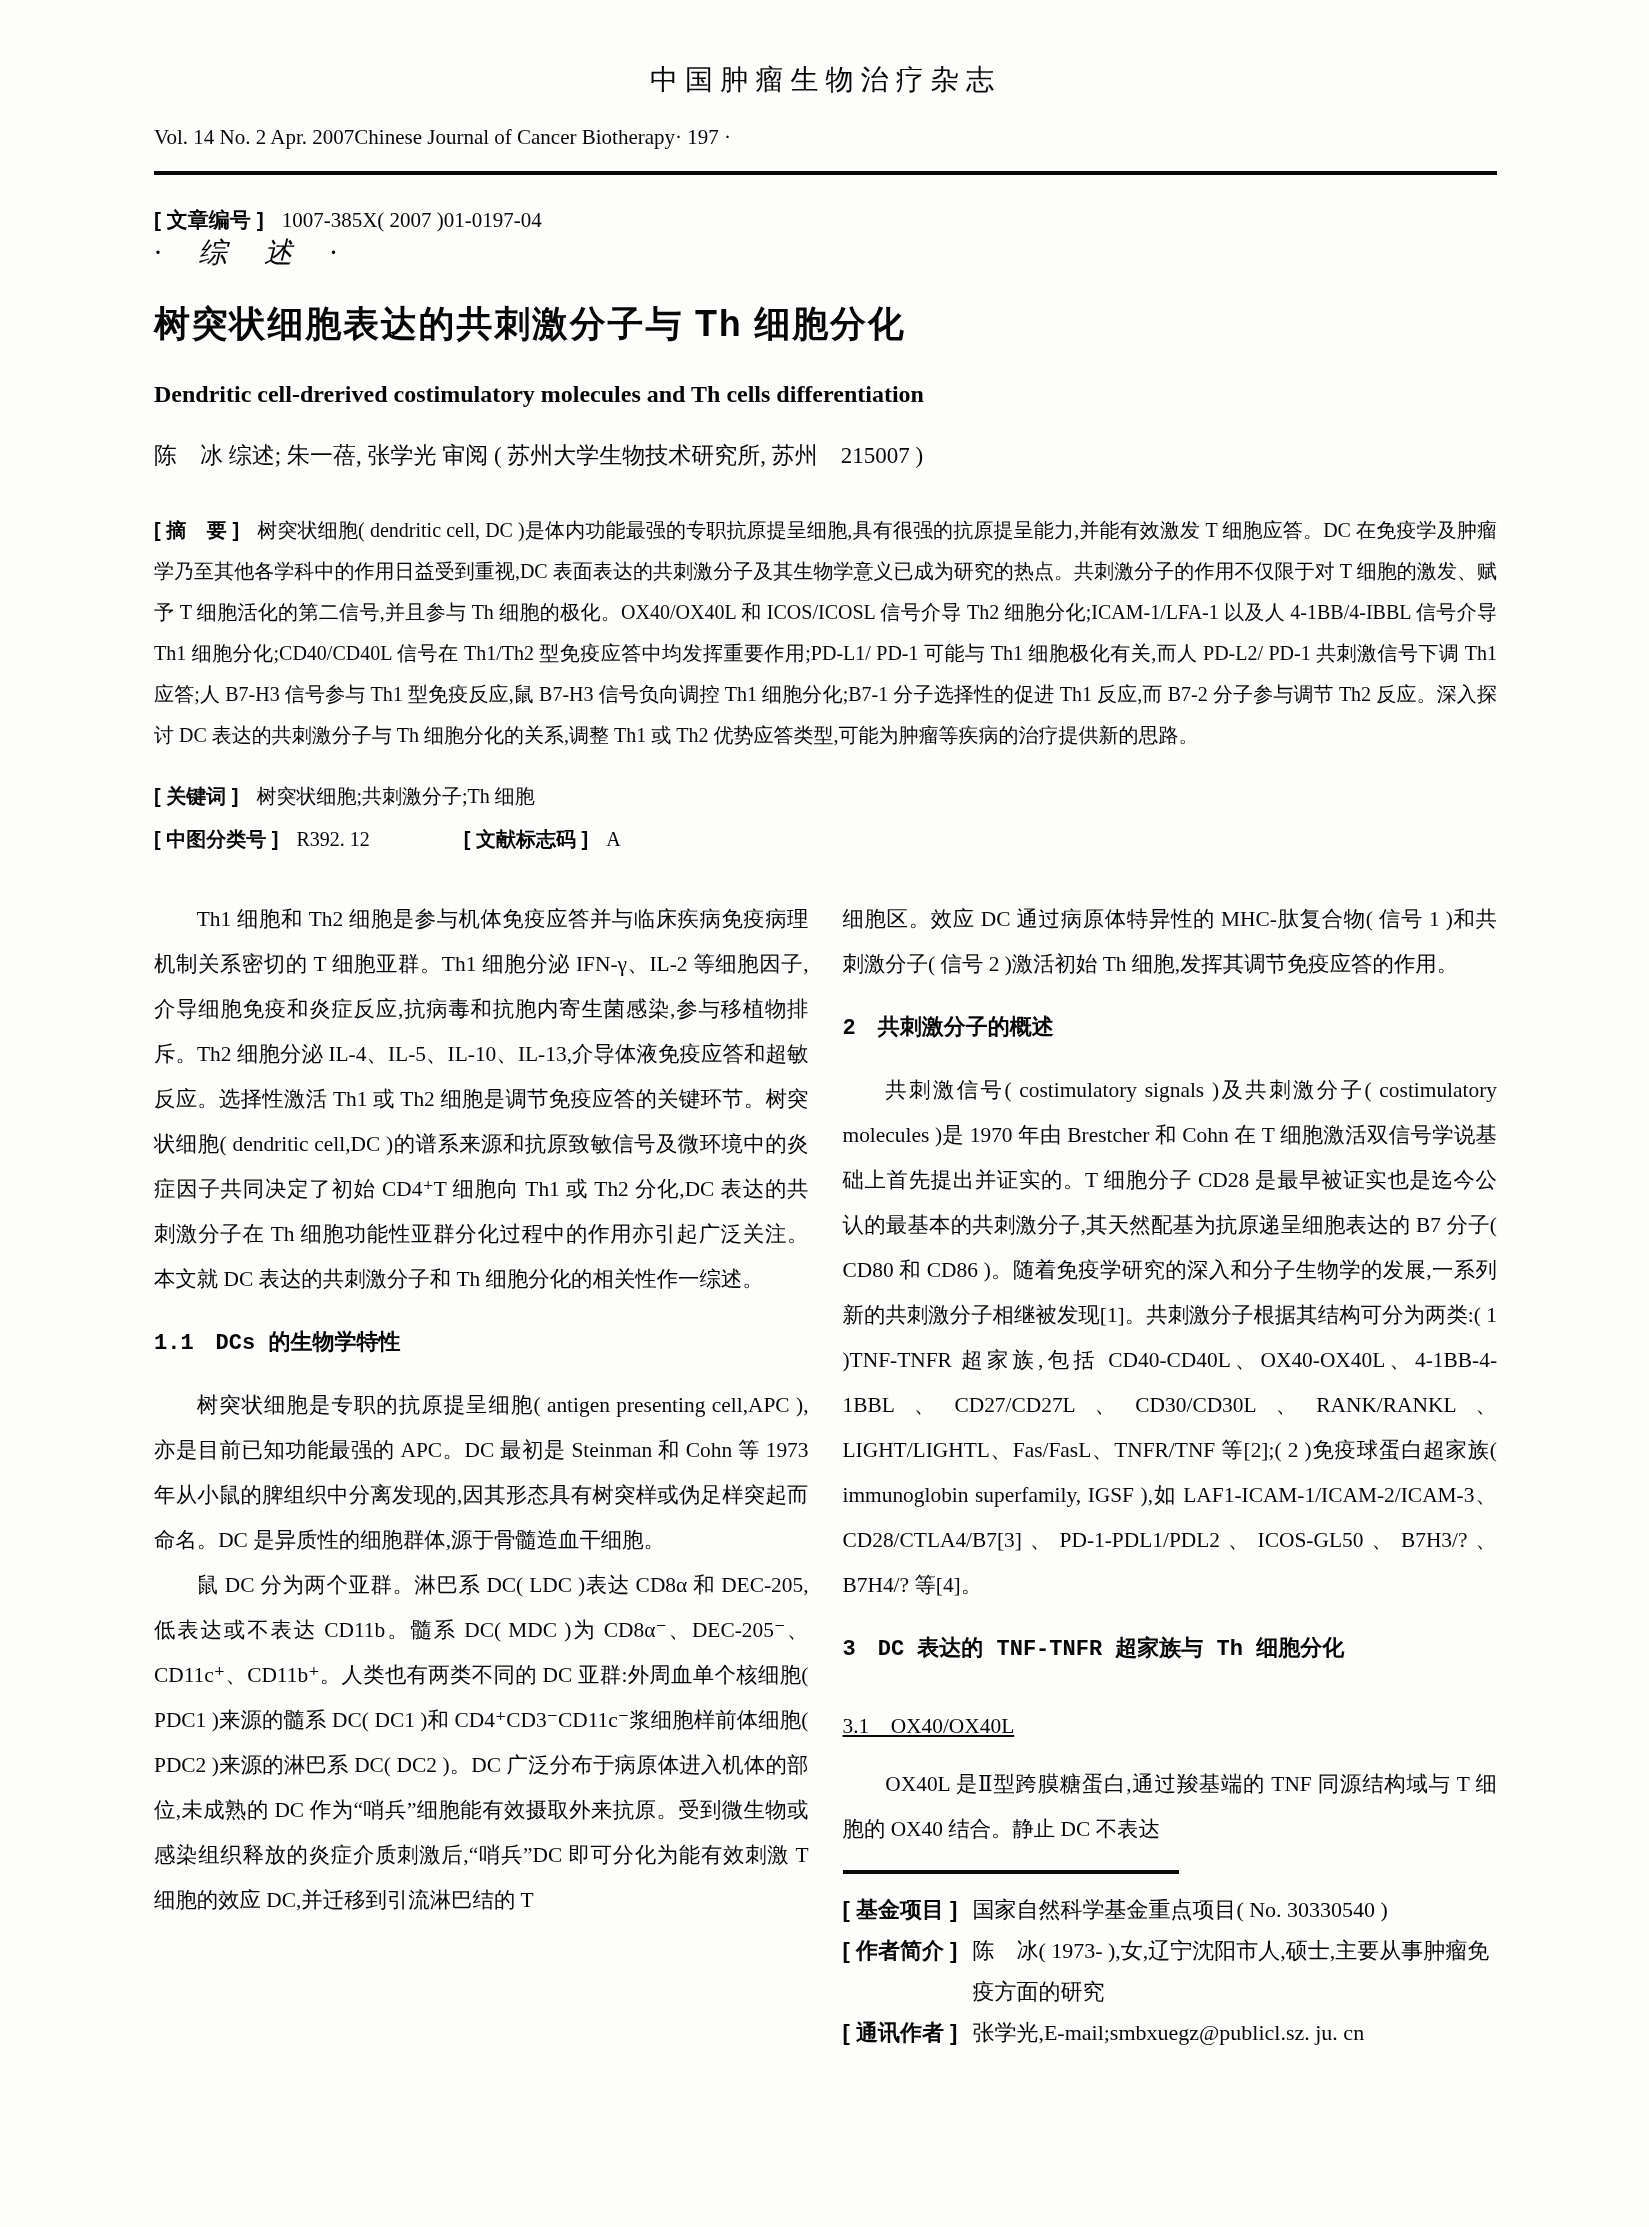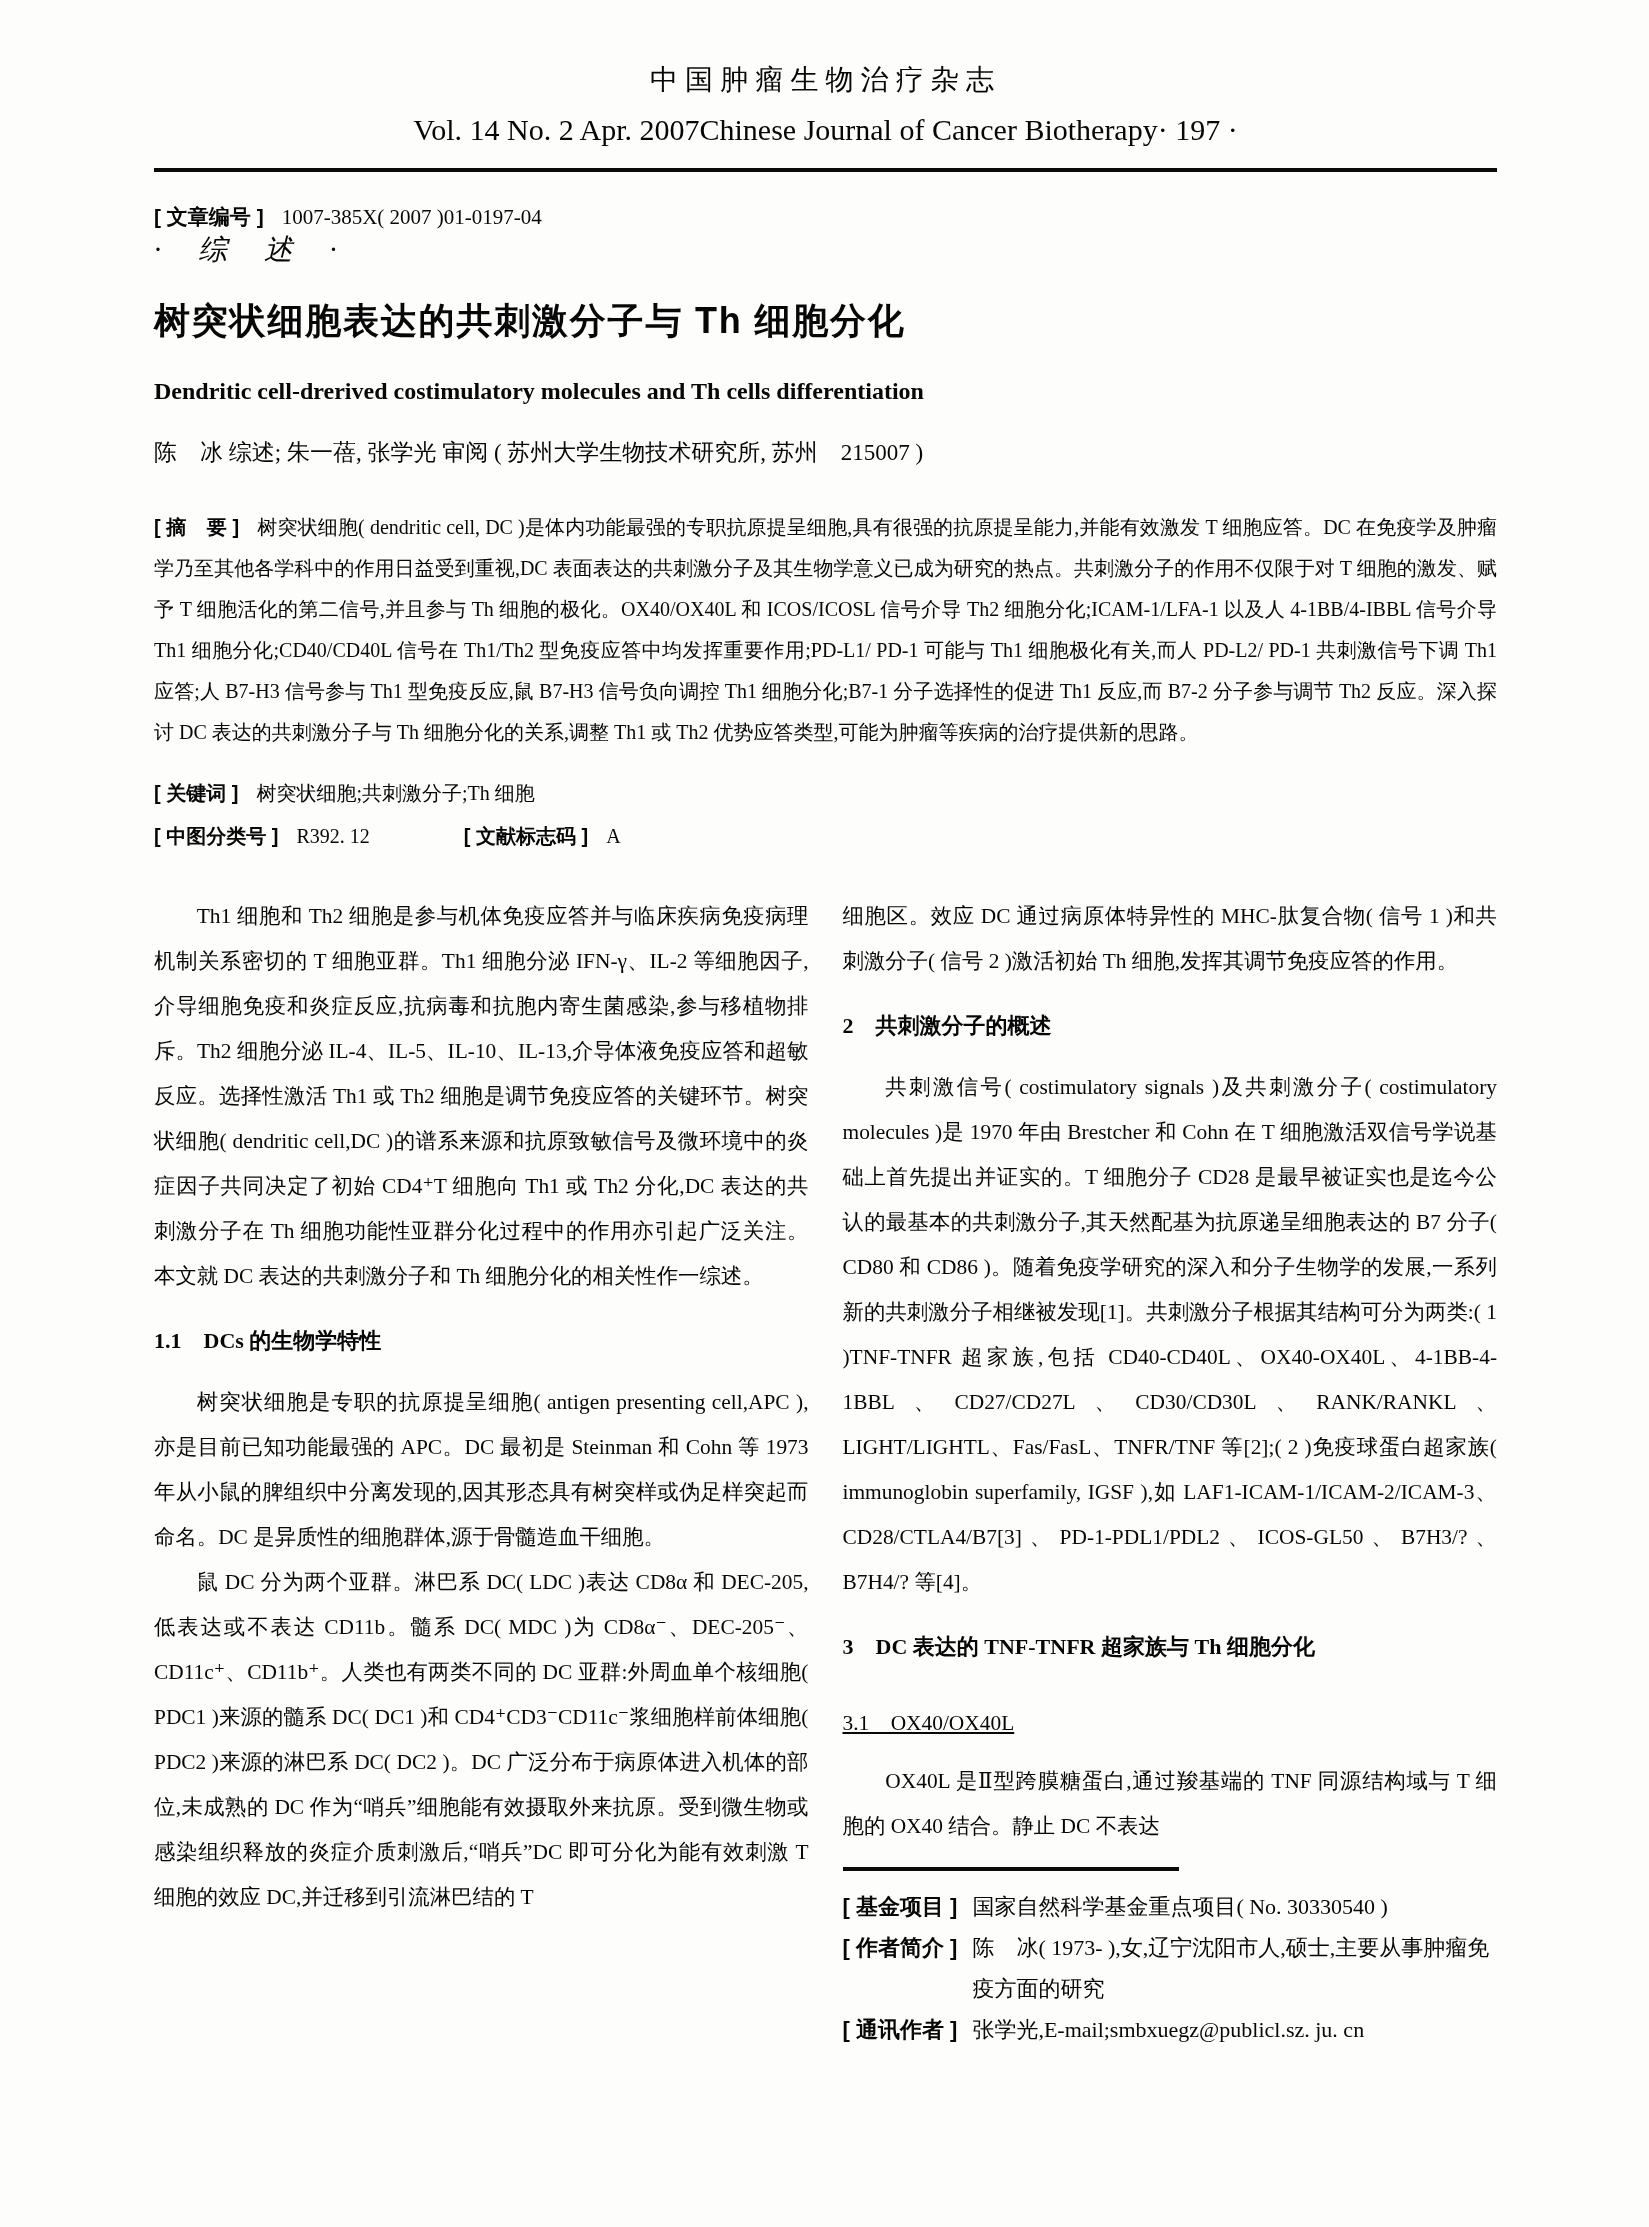--- a/index.html
+++ b/index.html
@@ -8,22 +8,22 @@
     font-family:"Liberation Serif","DejaVu Serif",serif;
     overflow:hidden;
   }
   .page{padding:61px 153px 0 154px;box-sizing:border-box;}
   
   .journal-cn{
     text-align:center;font-size:28px;letter-spacing:7.1px;
     font-family:"Liberation Serif","DejaVu Serif",serif;
   }
   .meta-row{
-    display:flex;justify-content:center;align-items:baseline;
-    margin-top:14px;font-size:30px;
+    display:flex;justify-content:flex-start;align-items:baseline;
+    margin-top:26px;font-size:21px;
   }
   .header-rule{margin-top:20.5px;height:4px;background:#0a0a0a;}
   
   .meta2-row{display:flex;justify-content:space-between;align-items:flex-start;margin-top:31px;flex-direction:column;}
   .article-id{font-size:21px;}
   .blabel{font-family:"Liberation Sans","DejaVu Sans",sans-serif;font-weight:bold;}
   .category-badge{
     font-size:28.5px;font-style:italic;letter-spacing:15px;
     font-family:"Liberation Serif","DejaVu Serif",serif;margin-right:13.4px;
   }
@@ -42,21 +42,21 @@
   .clc-line{display:flex;gap:0;margin-top:2.7px;font-size:20px;line-height:41px;}
   .clc-gap{display:inline-block;width:94px;}
   .lbl-gap{display:inline-block;width:18px;}
   
   .columns{display:flex;gap:34px;margin-top:37px;align-items:stretch;}
   .col{flex:1 1 0;font-size:21.4px;line-height:45px;text-align:justify;}
   .col-right{display:flex;flex-direction:column;}
   .para{margin:0;}
   .para-indent{margin:0;text-indent:2em;}
   .sec-heading{
-    font-family:Liberation Serif, serif;font-weight:bold;
+    font-family:Liberation Mono, monospace;font-weight:bold;
     font-size:22px;margin:18.7px 0 17px 0;white-space:pre-wrap;text-align:left;
   }
   .sub-heading{font-size:21.4px;margin:15px 0 13.4px 0;white-space:pre-wrap;text-align:left;text-decoration:underline;}
   
   .footnotes{margin-top:auto;padding-bottom:52px;}
   .footnote-separator{width:336px;height:3.6px;background:#0a0a0a;margin:18px 0 15px 0;}
   .footnote-entry{display:flex;align-items:flex-start;font-size:22px;line-height:41px;}
   .footnote-entry .f-label{
     flex:0 0 auto;margin-right:15px;
     font-family:"Liberation Sans","DejaVu Sans",sans-serif;font-weight:bold;

